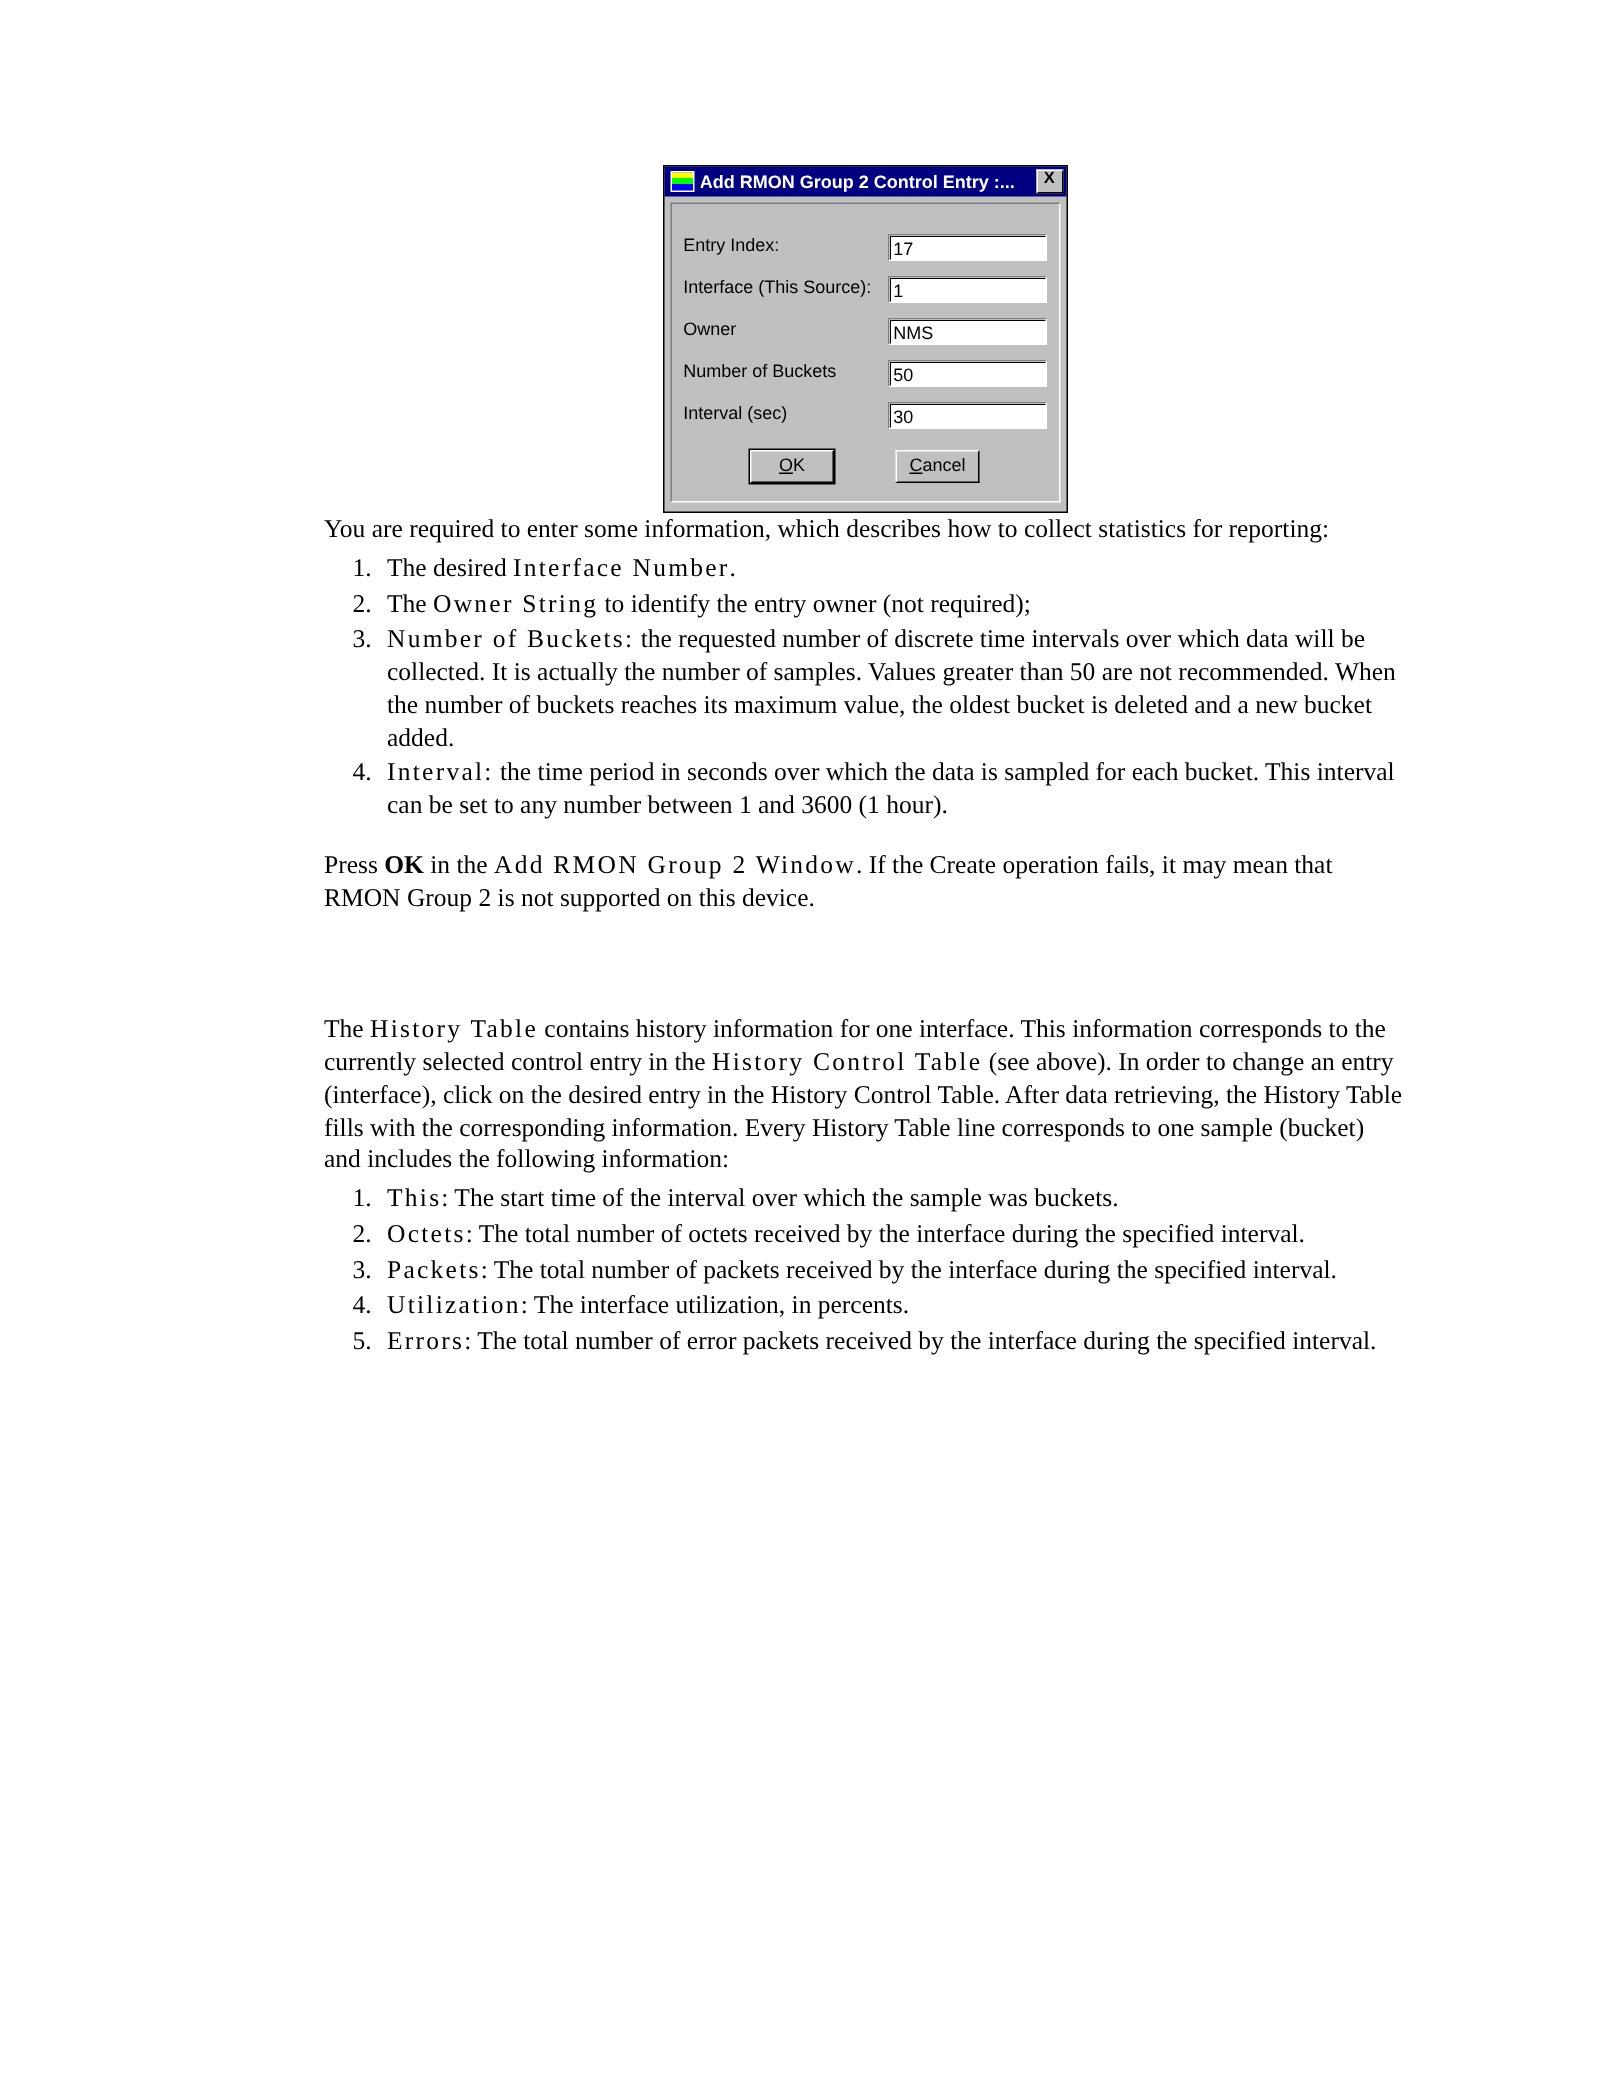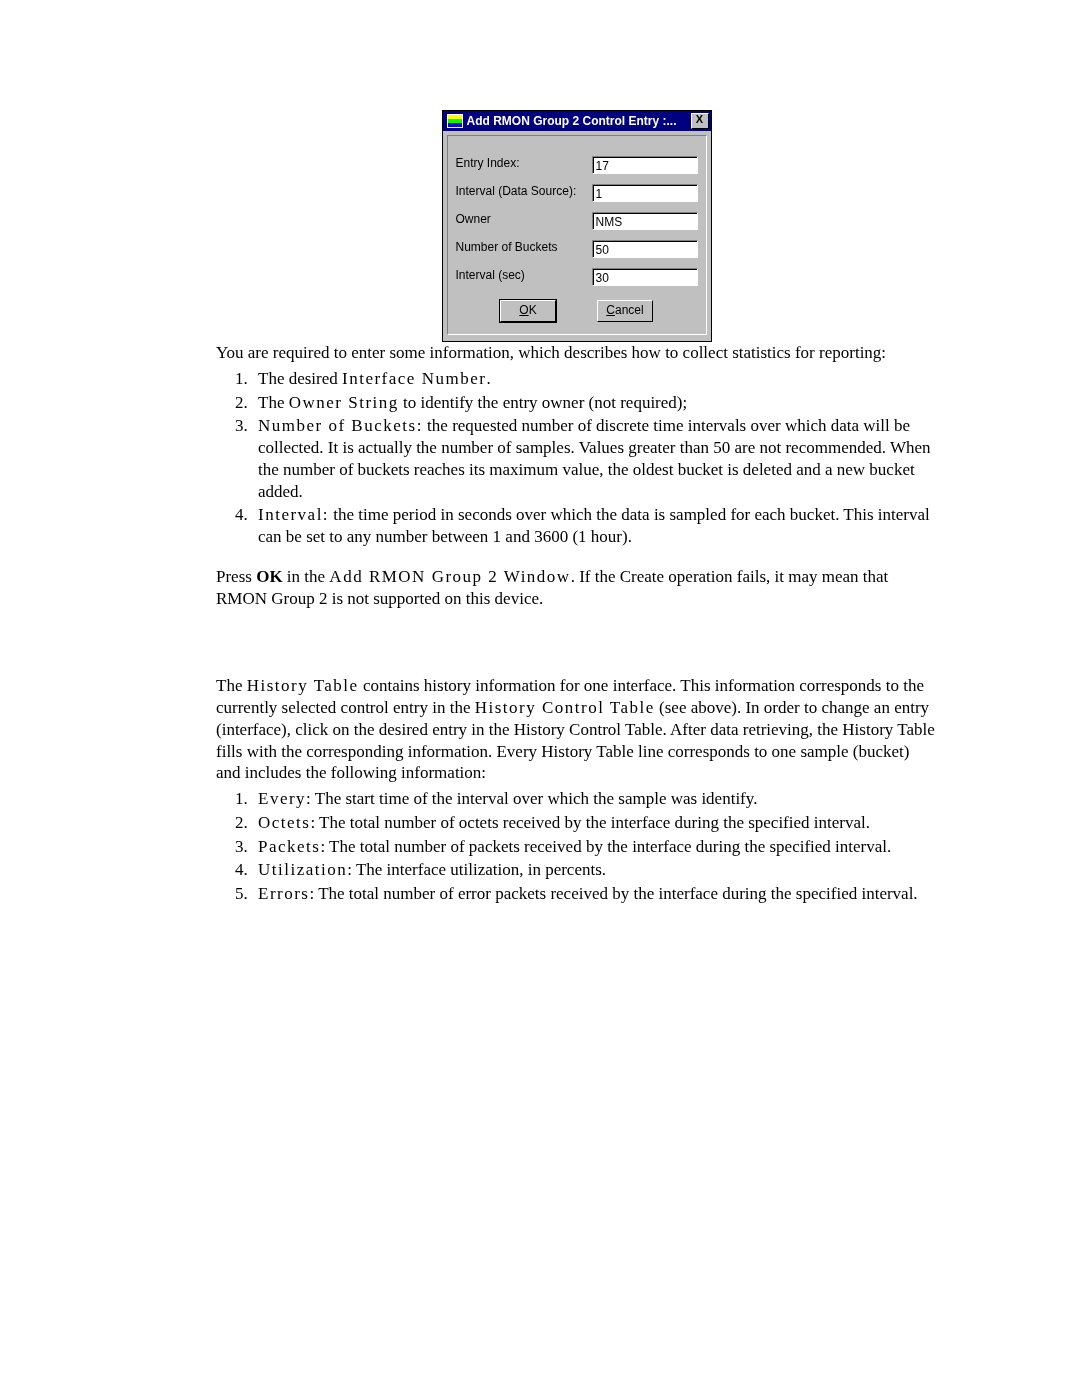--- a/index.html
+++ b/index.html
@@ -174,21 +174,21 @@
     </div>
     <div class="dialog-body">
       <div class="group">
 
         <div class="row">
           <div class="row-label">Entry Index:</div>
           <div class="field disabled">17</div>
         </div>
 
         <div class="row">
-          <div class="row-label">Interval (Data Source):</div>
+          <div class="row-label">Interface (This Source):</div>
           <div class="field">1</div>
         </div>
 
         <div class="row">
           <div class="row-label">Owner</div>
           <div class="field">NMS</div>
         </div>
 
         <div class="row">
           <div class="row-label">Number of Buckets</div>
@@ -221,20 +221,20 @@
   <p class="para"><span>Press </span><span class="bold">OK</span><span> in the </span><span class="sp">Add RMON Group 2 Window</span><span>. If the Create operation fails, it may mean that RMON Group 2 is not supported on this device.</span></p>
 
   <div class="gap"></div>
 
 
   <div class="gap-lg"></div>
 
   <p class="para"><span>The </span><span class="sp">History Table</span><span> contains history information for one interface. This information corresponds to the currently selected control entry in the </span><span class="sp">History Control Table</span><span> (see above).  In order to change an entry (interface), click on the desired entry in the History Control Table. After data retrieving, the History Table fills with the corresponding information. Every History Table line corresponds to one sample (bucket) and includes the following information:</span></p>
 
   <ol class="numbered">
-    <li><span class="sp">Every</span><span>: The start time of the interval over which the sample was identify.</span></li>
+    <li><span class="sp">This</span><span>: The start time of the interval over which the sample was buckets.</span></li>
     <li><span class="sp">Octets</span><span>: The total number of octets received by the interface during the specified interval.</span></li>
     <li><span class="sp">Packets</span><span>: The total number of packets received by the interface during the specified interval.</span></li>
     <li><span class="sp">Utilization</span><span>: The interface utilization, in percents.</span></li>
     <li><span class="sp"> Errors</span><span>: The total number of error packets received by the interface during the specified interval.</span></li>
   </ol>
 
 </div>
 
 </body></html>

